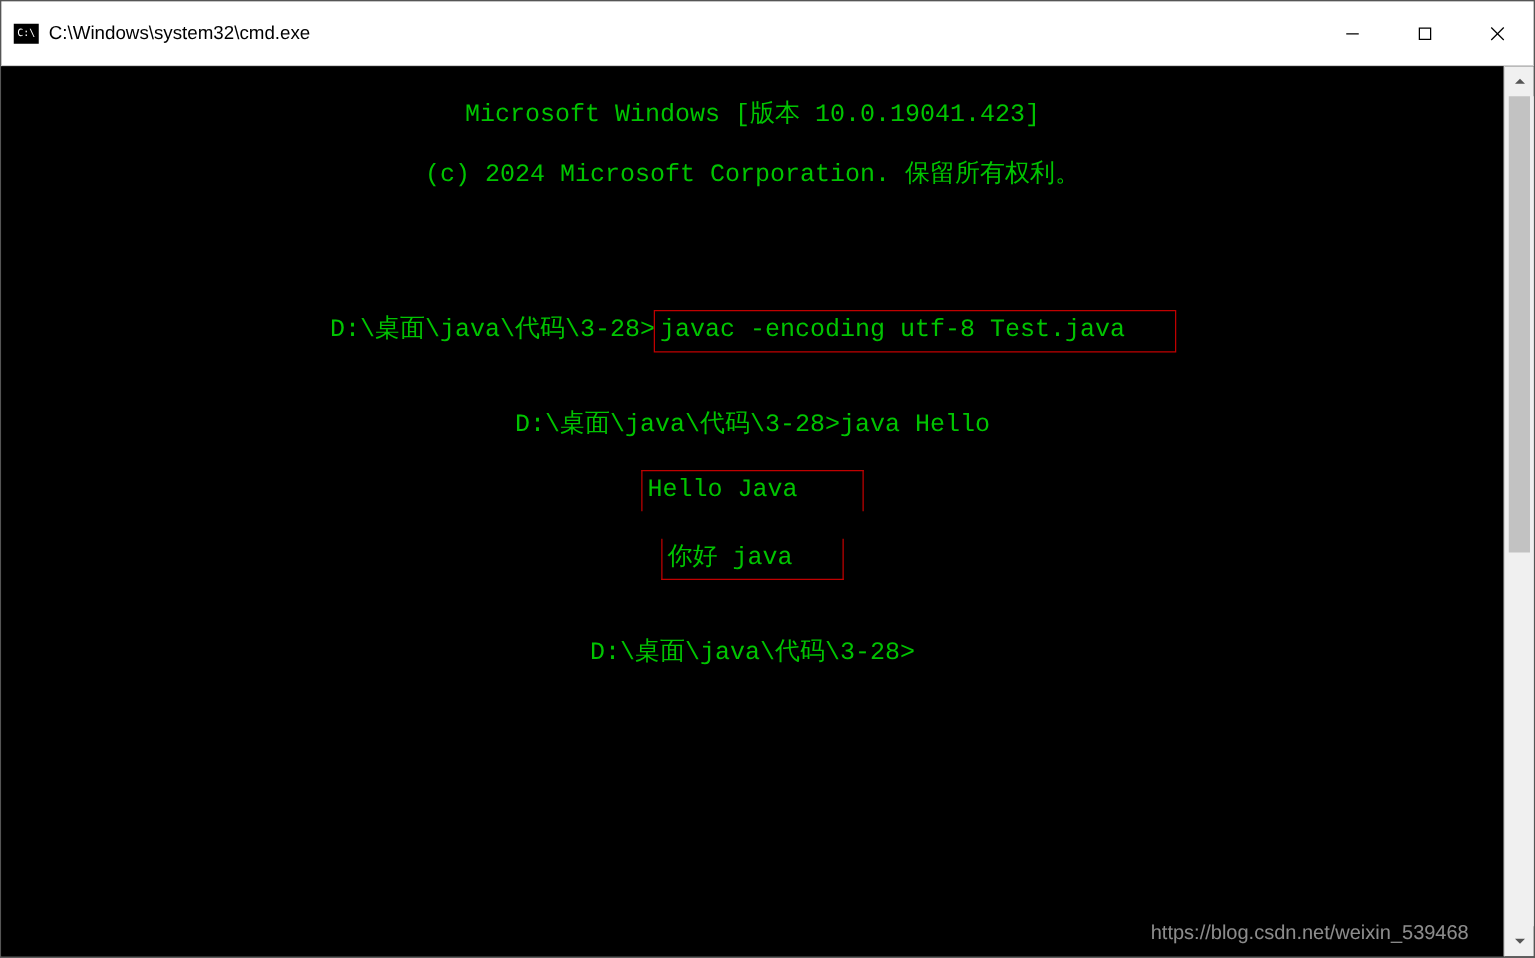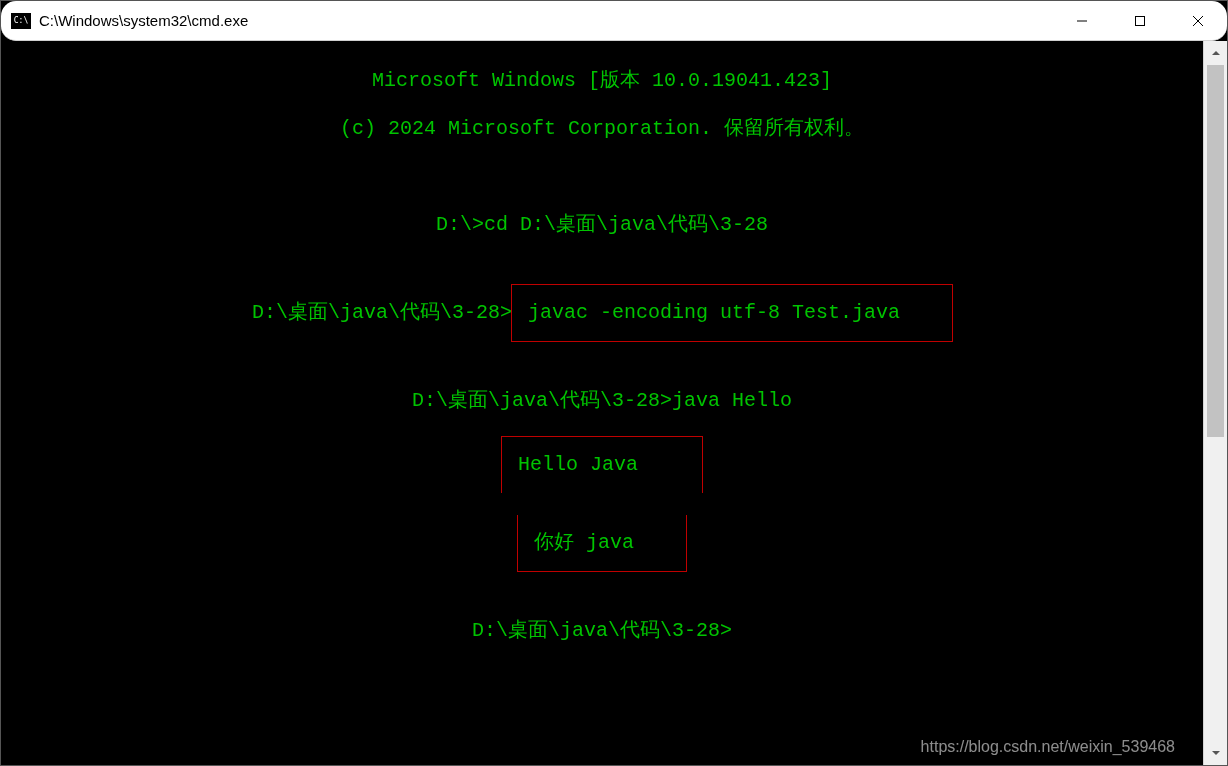--- a/index.html
+++ b/index.html
@@ -12,27 +12,26 @@
   }
   .window {
     width: 1228px; height: 766px;
     border: 1px solid #555;
     display: flex;
     flex-direction: column;
     background: #000;
   }
   
   .titlebar {
-    height: 40px;
+    height: 52px;
     background: #fff;
     display: flex;
     align-items: center;
     border-bottom: 1px solid #d0d0d0;
     user-select: none;
-    border-radius: 15px;
   }
   .titlebar .app-icon {
     width: 20px; height: 16px;
     margin: 0 8px 0 10px;
     background: #000;
     position: relative;
     display: flex;
     align-items: center;
     justify-content: center;
   }
@@ -74,21 +73,21 @@
     white-space: pre;
     position: relative;
     text-align: center;
   }
   .terminal .line { display: block; }
   .highlight-box {
     display: inline-block;
     border: 1px solid #c00000;
     
     margin: -1px;
-    padding: 16px;
+    padding: 4px;
   }
   .watermark {
     position: absolute;
     right: 28px;
     bottom: 6px;
     color: rgba(255,255,255,0.55);
     font-family: Arial, sans-serif;
     font-size: 16px;
     pointer-events: none;
   }
@@ -148,21 +147,20 @@
     </div>
   </div>
 
   <div class="client">
 
     <div class="terminal">
 <span class="line">Microsoft Windows [版本 10.0.19041.423]</span>
 <span class="line">(c) 2024 Microsoft Corporation. 保留所有权利。</span>
 <span class="line"></span>
 <span class="line"></span>
-<span class="line"><span>D:\&gt;</span><span>cd D:\桌面\java\代码\3-28</span></span>
 <span class="line"></span>
 <span class="line"><span>D:\桌面\java\代码\3-28&gt;</span><span class="highlight-box"><span>javac -encoding utf-8 Test.java</span>   </span></span>
 <span class="line"></span>
 <span class="line"><span>D:\桌面\java\代码\3-28&gt;</span><span>java Hello</span></span>
 <span class="line"><span class="highlight-box" style="border-bottom:none"><span>Hello Java    </span></span></span>
 <span class="line"><span class="highlight-box" style="border-top:none"><span>你好 java   </span></span></span>
 <span class="line"></span>
 <span class="line"><span>D:\桌面\java\代码\3-28&gt;</span></span>
       <div class="watermark">https://blog.csdn.net/weixin_539468</div>
     </div>

